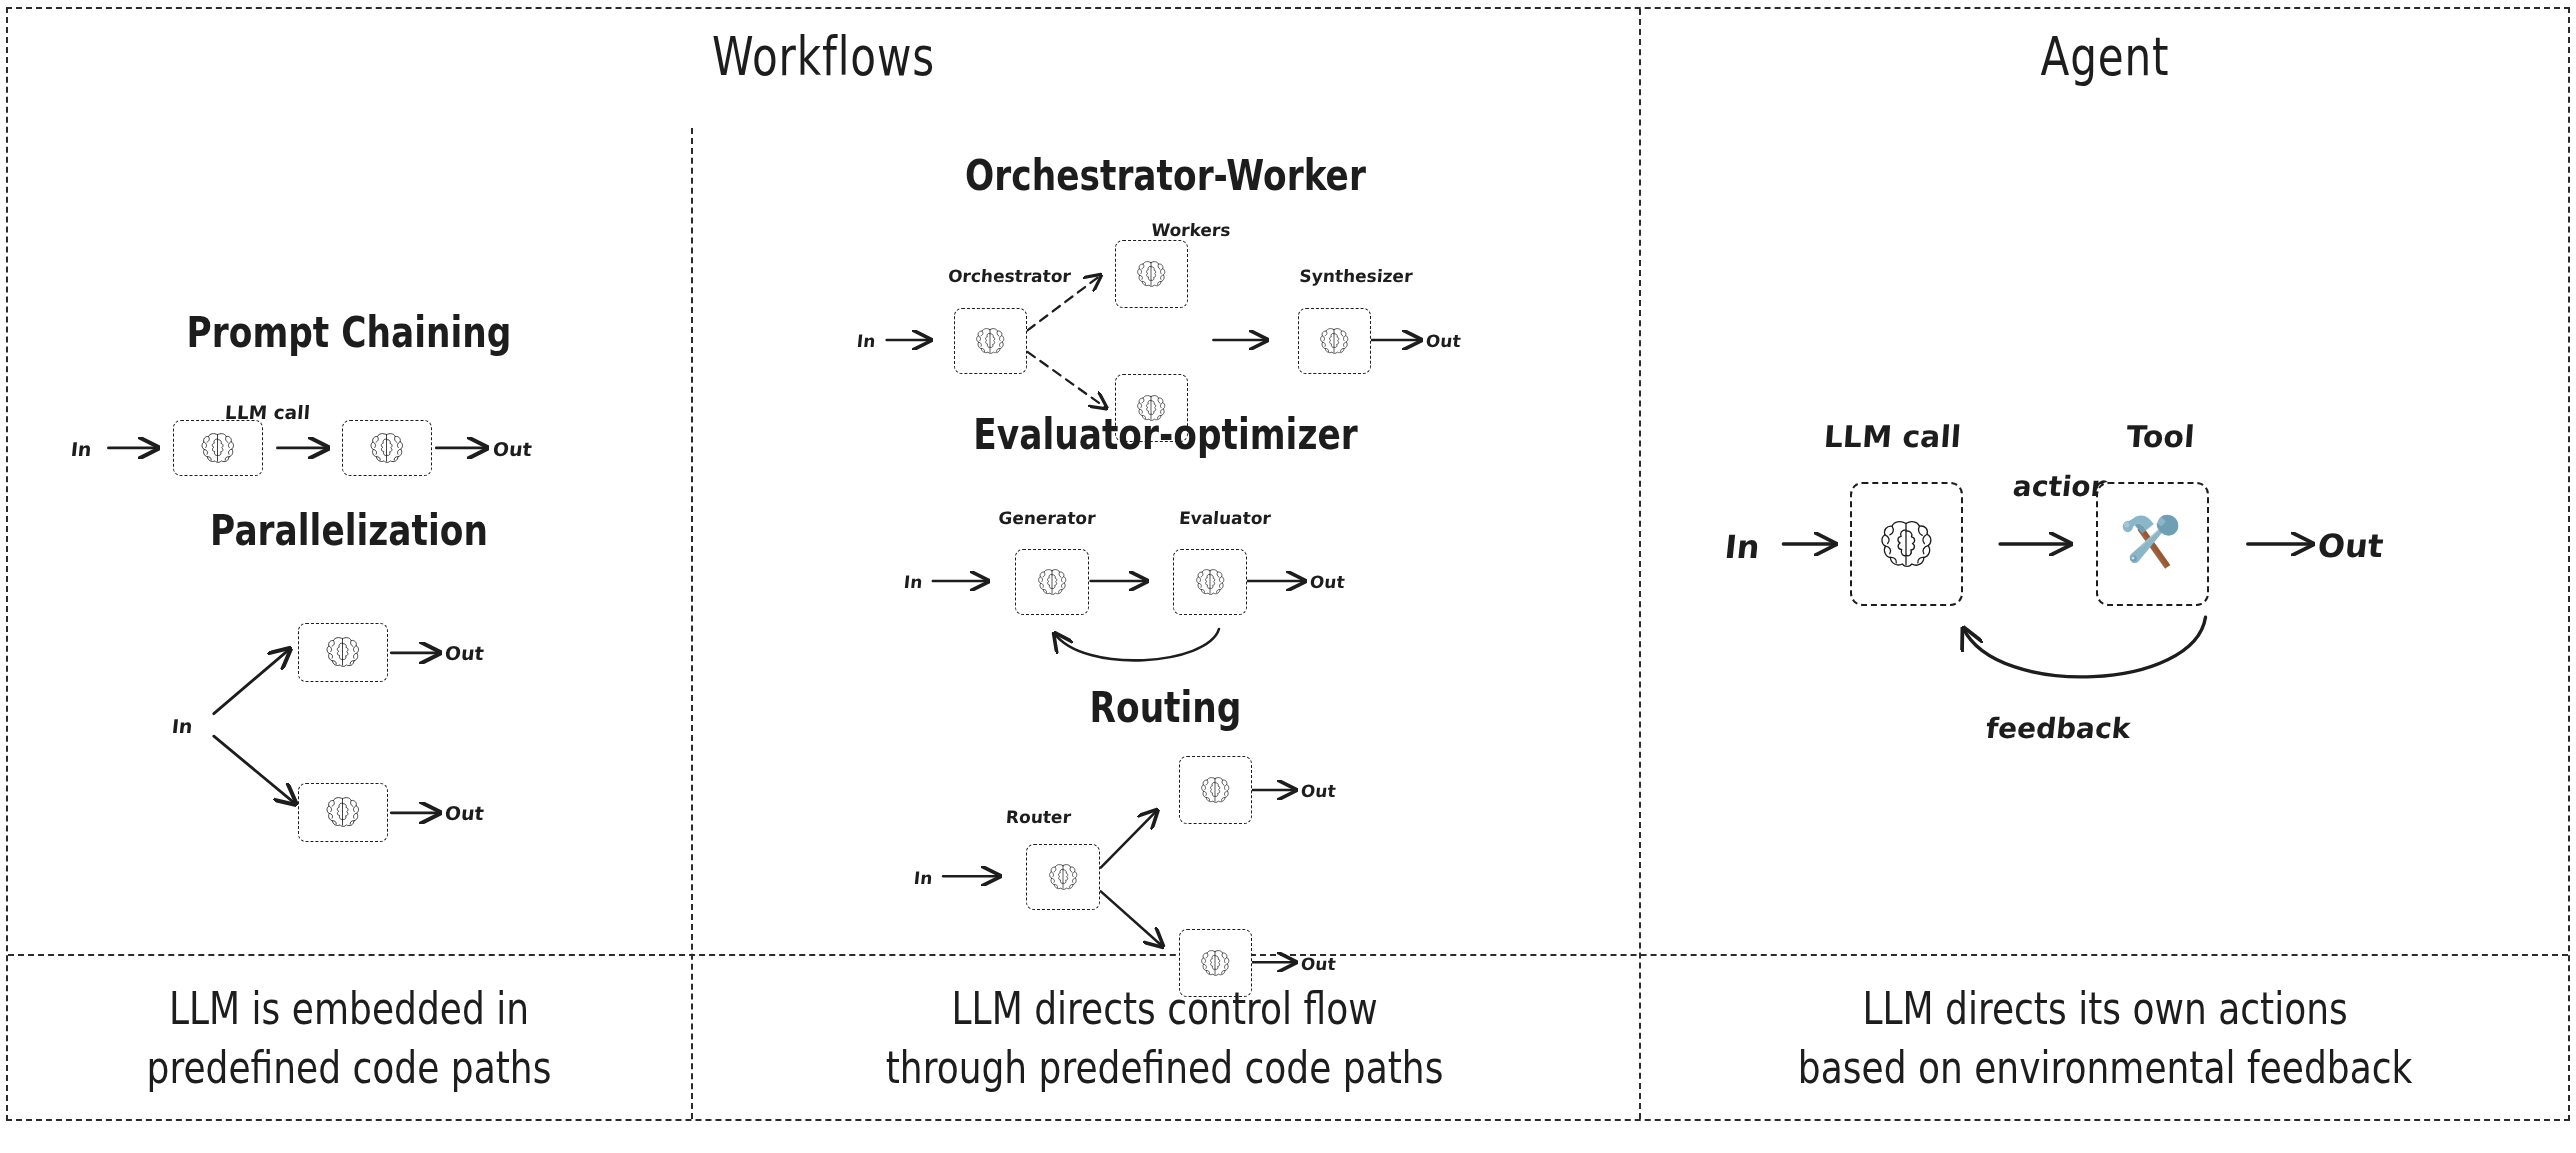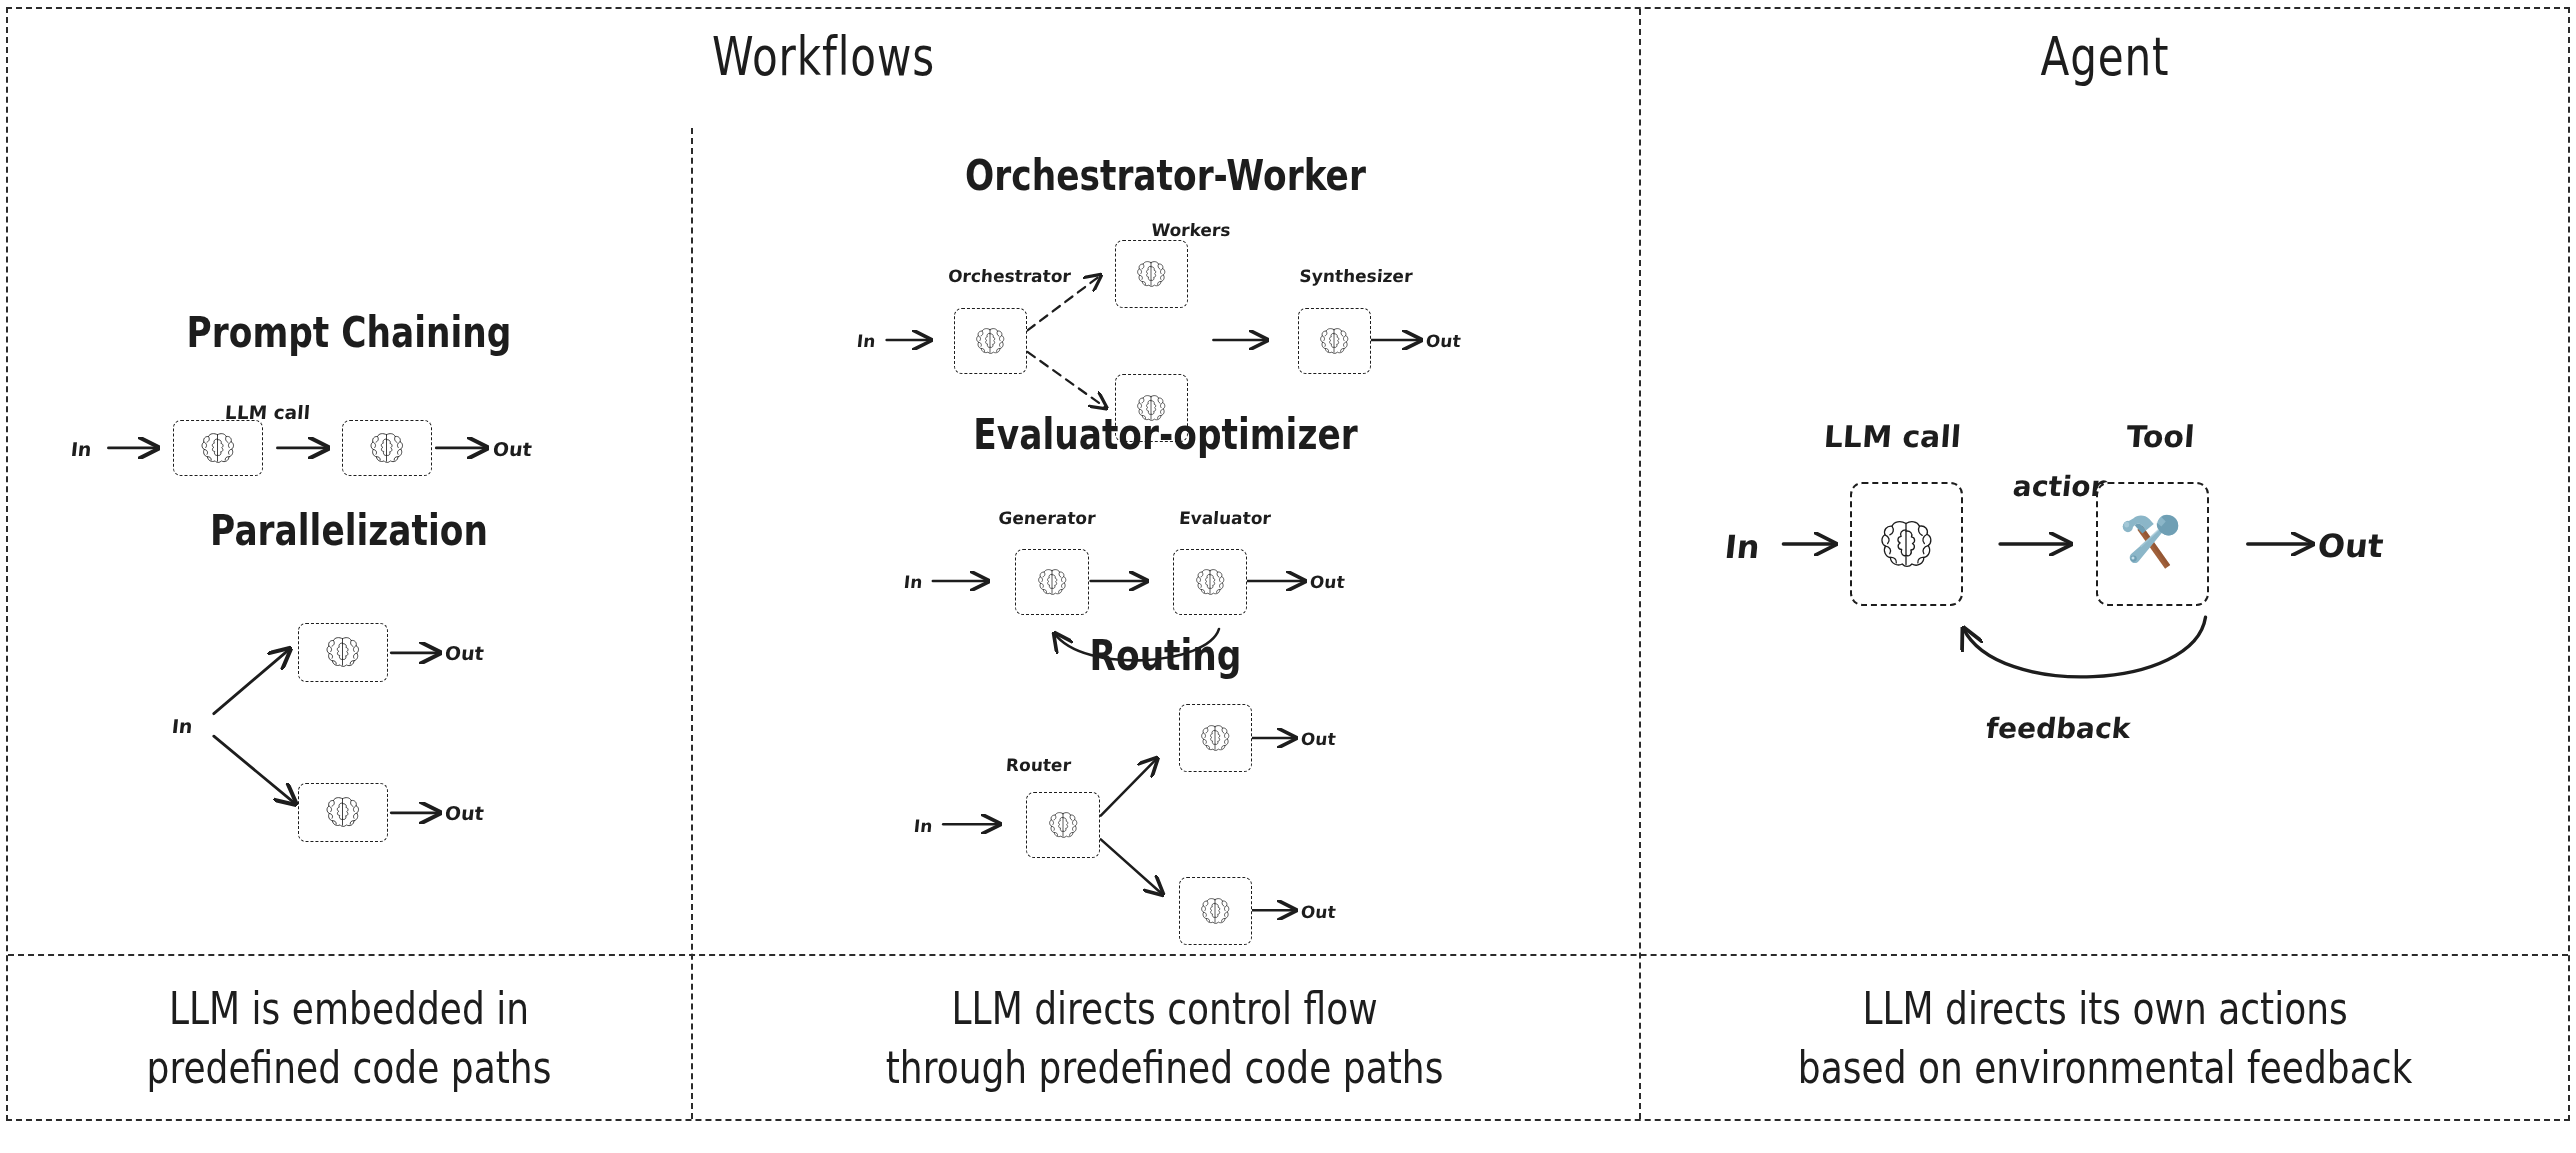--- a/index.html
+++ b/index.html
@@ -326,21 +326,21 @@
     </div>
     <div class="node" style="left:461px; top:140px; width:74px; height:66px;">
       <svg class="brain" width="30" height="28" viewBox="0 0 54 50">
           <use href="#sym-brain"></use>
         </svg>
     </div>
 
     <div class="io-label" style="left:598px; top:163px; font-size:17px;">Out</div>
   </div>
 
-  <div class="pattern" id="p-routing" style="left:704px; top:621px; width:907px; height:287px;">
+  <div class="pattern" id="p-routing" style="left:704px; top:673px; width:907px; height:287px;">
 
     <div class="pattern-title" style="top:0px;">Routing</div>
 
     <div class="node-label" style="left:259px; top:125px; width:135px; font-size:17px;">Router</div>
 
     <div class="io-label" style="left:202px; top:186px; font-size:17px;">In</div>
 
     <svg class="wire" style="left:0; top:0; width:907px; height:287px;" viewBox="0 0 1610 510" width="907" height="287">
       <line x1="410" y1="345" x2="510" y2="345" stroke-width="4.5" marker-end="url(#mk-arrow-sm)"></line>
       <line x1="690" y1="330" x2="790" y2="228" stroke-width="4.5" marker-end="url(#mk-arrow-sm)"></line>

